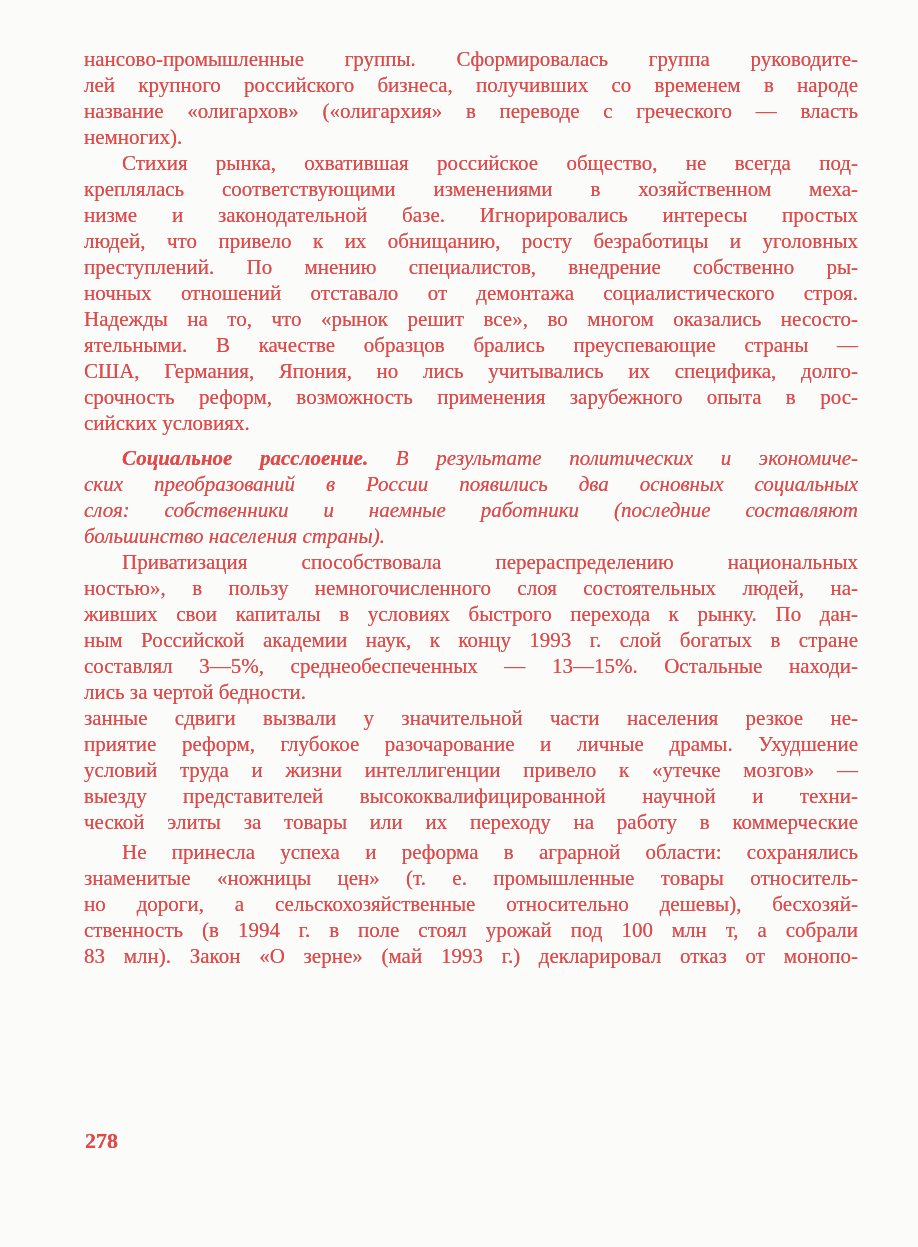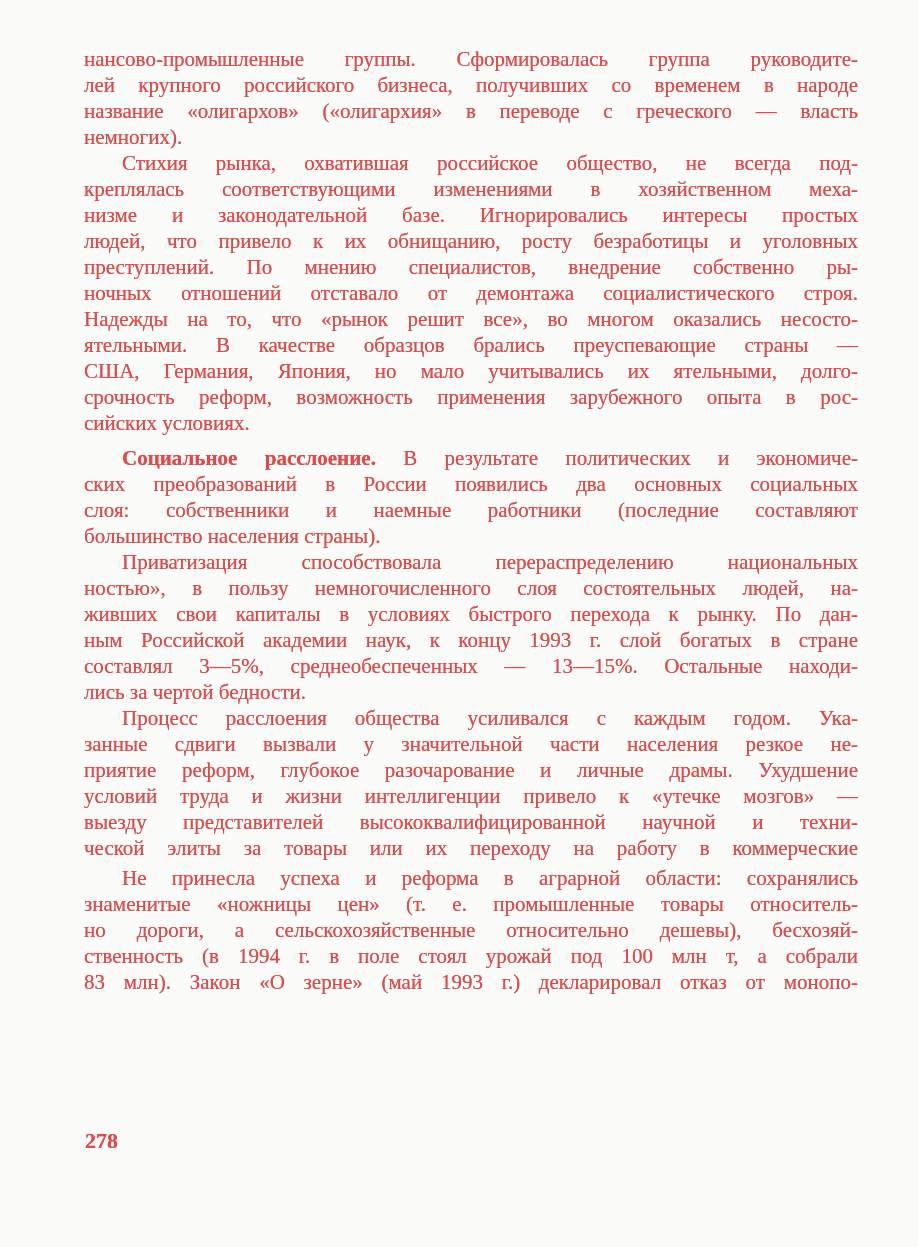--- a/index.html
+++ b/index.html
@@ -54,40 +54,39 @@
       </div>
       <div class="para">
         <div class="line just indent">Стихия рынка, охватившая российское общество, не всегда под-</div>
         <div class="line just">креплялась соответствующими изменениями в хозяйственном меха-</div>
         <div class="line just">низме и законодательной базе. Игнорировались интересы простых</div>
         <div class="line just">людей, что привело к их обнищанию, росту безработицы и уголовных</div>
         <div class="line just">преступлений. По мнению специалистов, внедрение собственно ры-</div>
         <div class="line just">ночных отношений отставало от демонтажа социалистического строя.</div>
         <div class="line just">Надежды на то, что «рынок решит все», во многом оказались несосто-</div>
         <div class="line just">ятельными. В качестве образцов брались преуспевающие страны —</div>
-        <div class="line just">США, Германия, Япония, но мало учитывались их ятельными, долго-</div>
+        <div class="line just">США, Германия, Япония, но лись учитывались их специфика, долго-</div>
         <div class="line just">срочность реформ, возможность применения зарубежного опыта в рос-</div>
         <div class="line">сийских условиях.</div>
       </div>
-      <div class="para" style="margin-top: 9px;">
+      <div class="para" style="margin-top: 9px; font-style: italic;">
         <div class="line just indent"><b>Социальное расслоение.</b> В результате политических и экономиче-</div>
         <div class="line just">ских преобразований в России появились два основных социальных</div>
         <div class="line just">слоя: собственники и наемные работники (последние составляют</div>
         <div class="line">большинство населения страны).</div>
       </div>
       <div class="para">
         <div class="line just indent">Приватизация способствовала перераспределению национальных</div>
         <div class="line just">ностью», в пользу немногочисленного слоя состоятельных людей, на-</div>
         <div class="line just">живших свои капиталы в условиях быстрого перехода к рынку. По дан-</div>
         <div class="line just">ным Российской академии наук, к концу 1993 г. слой богатых в стране</div>
         <div class="line just">составлял 3—5%, среднеобеспеченных — 13—15%. Остальные находи-</div>
         <div class="line">лись за чертой бедности.</div>
       </div>
       <div class="para">
-        <div class="line just indent">Процесс расслоения общества усиливался с каждым годом. Ука-</div>
         <div class="line just">занные сдвиги вызвали у значительной части населения резкое не-</div>
         <div class="line just">приятие реформ, глубокое разочарование и личные драмы. Ухудшение</div>
         <div class="line just">условий труда и жизни интеллигенции привело к «утечке мозгов» —</div>
         <div class="line just">выезду представителей высококвалифицированной научной и техни-</div>
         <div class="line just">ческой элиты за товары или их переходу на работу в коммерческие</div>
       </div>
       <div class="para" style="margin-top: 4px;">
         <div class="line just indent">Не принесла успеха и реформа в аграрной области: сохранялись</div>
         <div class="line just">знаменитые «ножницы цен» (т. е. промышленные товары относитель-</div>
         <div class="line just">но дороги, а сельскохозяйственные относительно дешевы), бесхозяй-</div>

